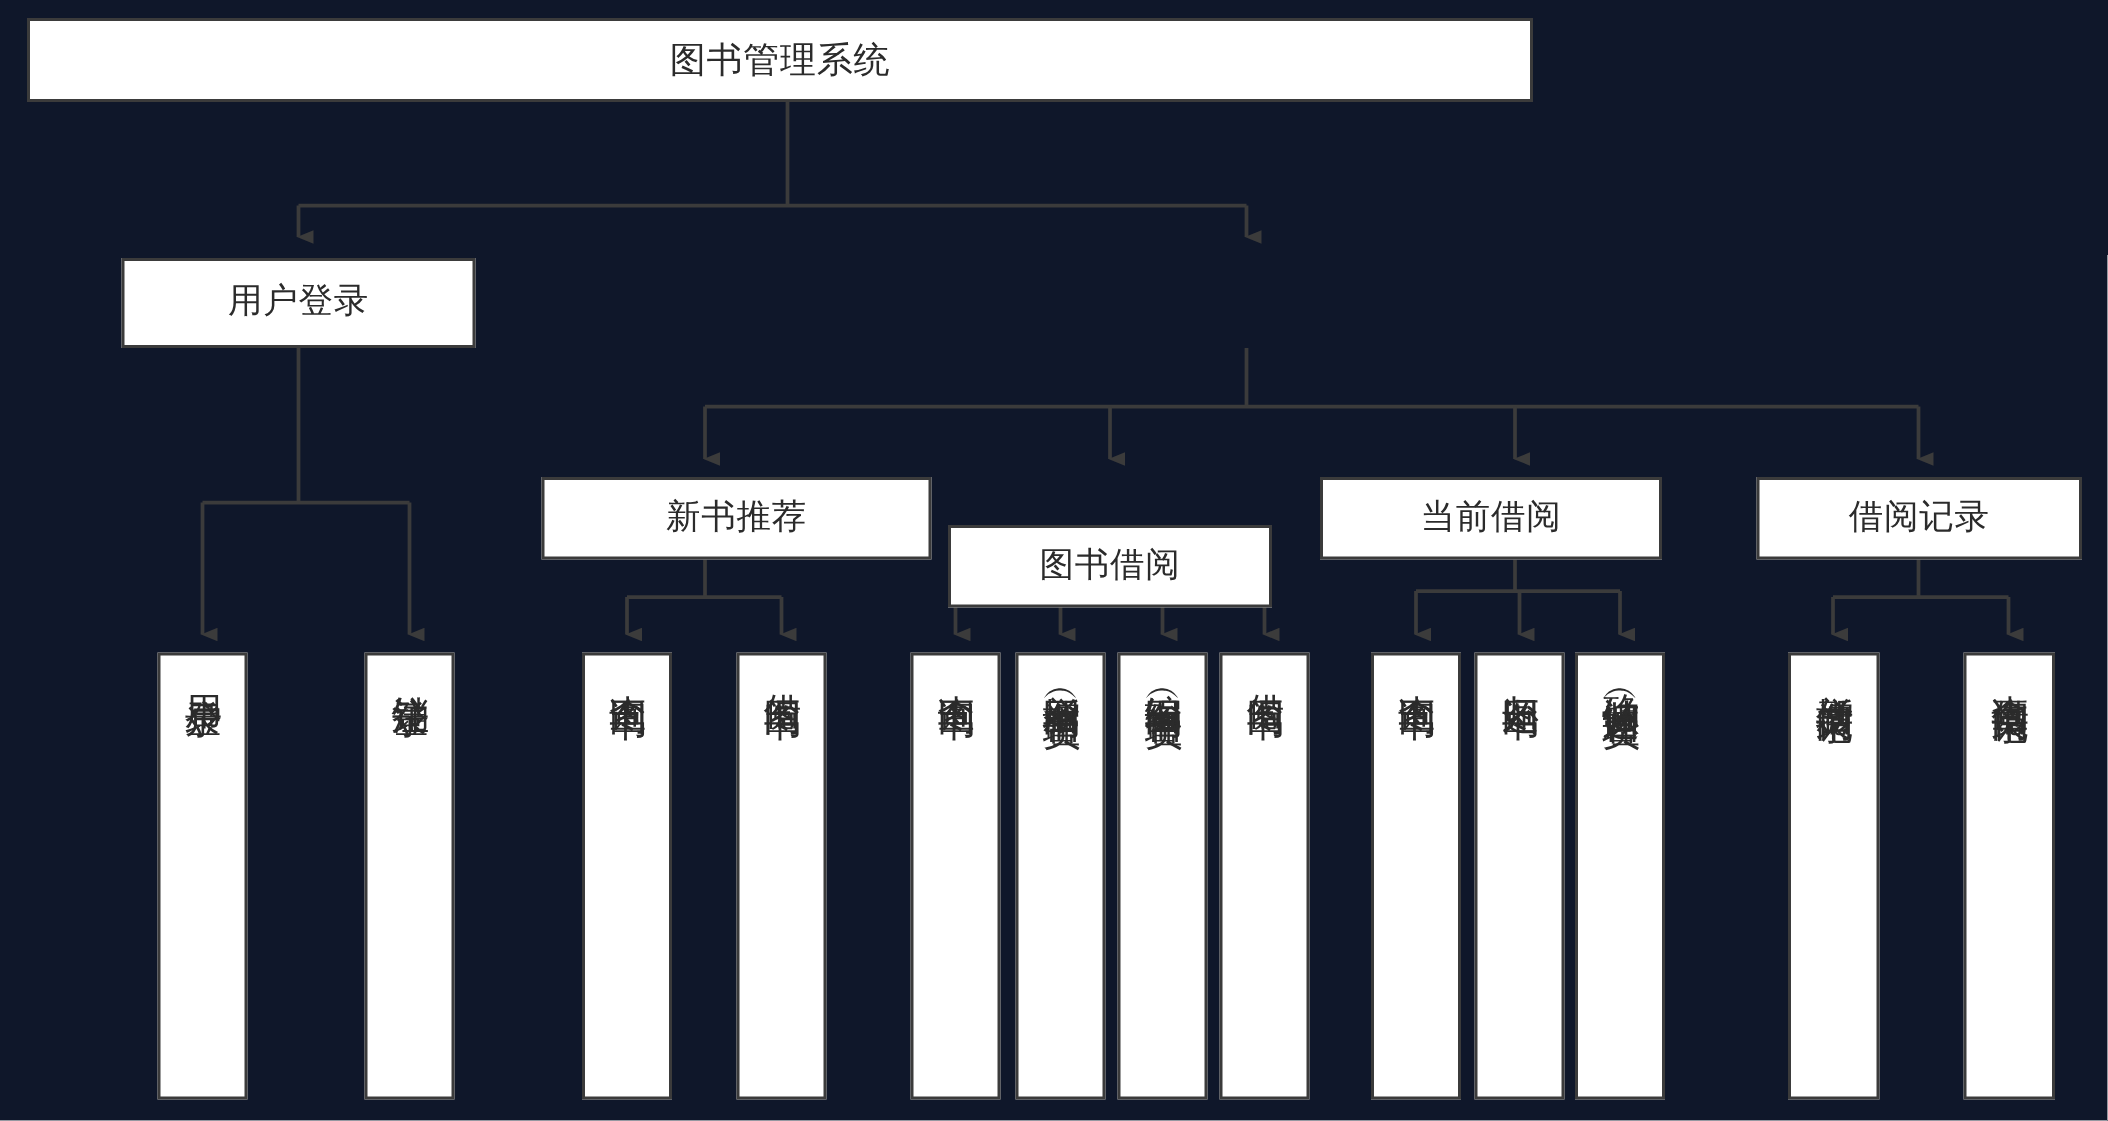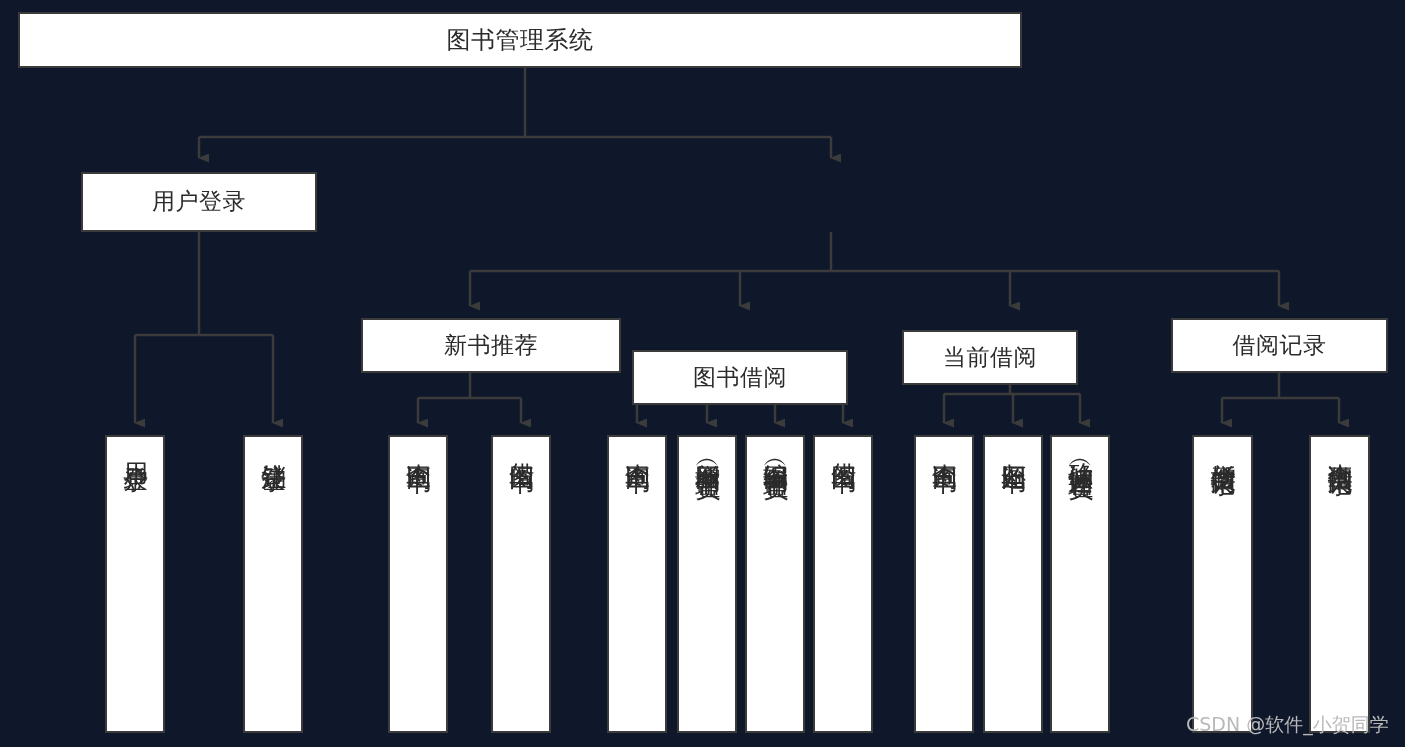--- a/index.html
+++ b/index.html
@@ -131,21 +131,21 @@
   <div class="node horiz" style="left:81px; top:172px; width:236px; height:60px;">
     <span class="lbl">用户登录</span>
   </div>
 
   <div class="node horiz" style="left:361px; top:318px; width:260px; height:55px;">
     <span class="lbl">新书推荐</span>
   </div>
   <div class="node horiz" style="left:632px; top:318px; width:216px; height:55px;margin-top:32px;">
     <span class="lbl">图书借阅</span>
   </div>
-  <div class="node horiz" style="left:902px; top:318px; width:176px; height:55px;margin-top:12px;">
+  <div class="node horiz" style="left:880px; top:318px; width:228px; height:55px;">
     <span class="lbl">当前借阅</span>
   </div>
   <div class="node horiz" style="left:1171px; top:318px; width:217px; height:55px;">
     <span class="lbl">借阅记录</span>
   </div>
 
   <div class="node vert" style="left:105px; top:435px; width:60px; height:298px;">
     <span class="lbl">用户登录</span>
   </div>
   <div class="node vert" style="left:243px; top:435px; width:60px; height:298px;">
@@ -182,15 +182,14 @@
     <span class="lbl">确认归还（管理员）</span>
   </div>
 
   <div class="node vert" style="left:1192px; top:435px; width:61px; height:298px;">
     <span class="lbl">新增借阅记录</span>
   </div>
   <div class="node vert" style="left:1309px; top:435px; width:61px; height:298px;">
     <span class="lbl">查询借阅记录</span>
   </div>
 
-  <div class="watermark">CSDN @软件_小贺同学</div>
 
 </div>
 
 </body></html>

